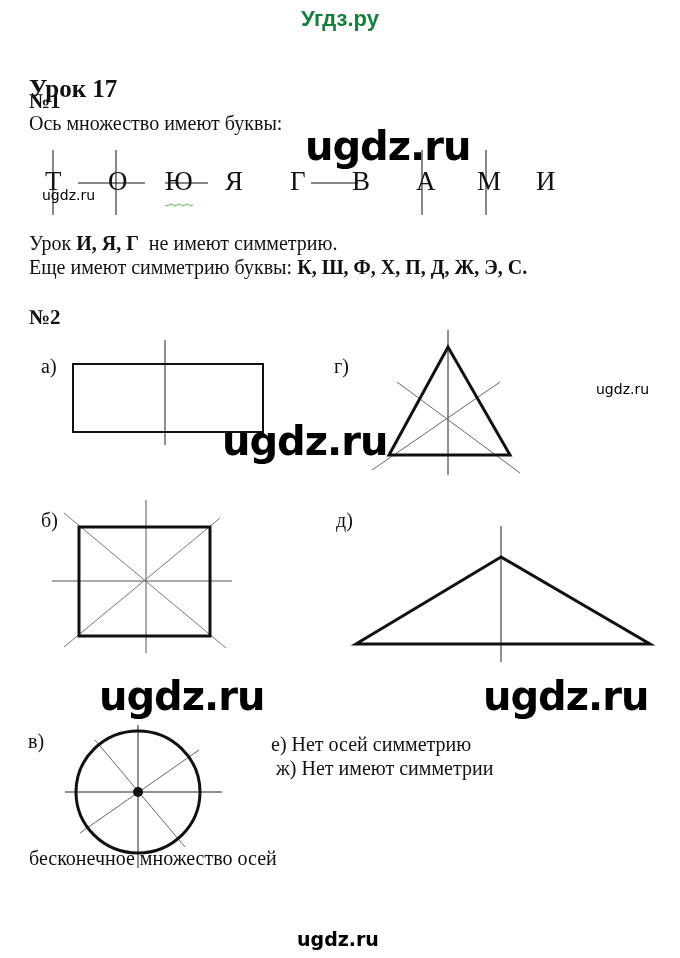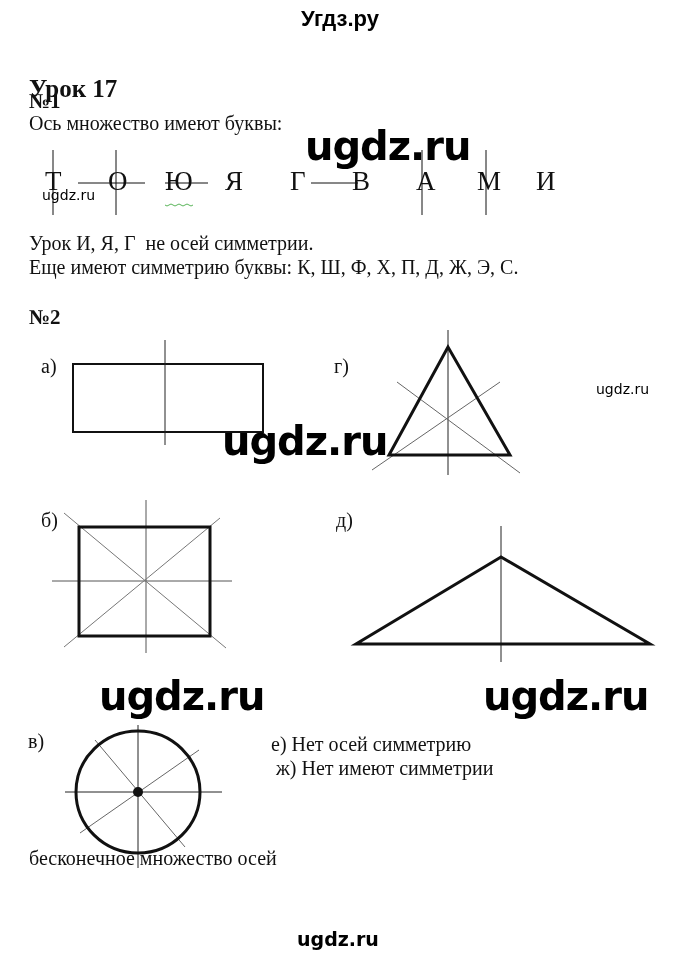--- a/index.html
+++ b/index.html
@@ -1,48 +1,48 @@
 <!DOCTYPE html>
 <html><head>
   <meta charset="utf-8">
   <style>
     html, body { margin: 0; padding: 0; background: #ffffff; }
     body { width: 680px; height: 958px; position: relative; overflow: hidden; font-family: "Liberation Serif", serif; color: #111; }
     .abs { position: absolute; }
-    .site-title { left: 0; right: 0; top: 6px; text-align: center; font-family: "Liberation Sans", sans-serif; font-weight: bold; font-size: 22px; color: #000000; }
+    .site-title { left: 0; right: 0; top: 6px; text-align: center; font-family: "Liberation Sans", sans-serif; font-weight: bold; font-size: 22px; color: #15803d; }
     .lesson { left: 29px; top: 51px; font-weight: bold; font-size: 25px; margin-top: 24px; }
     .num1 { left: 29px; top: 89px; font-weight: bold; font-size: 21px; }
     .line { left: 29px; font-size: 20px; white-space: nowrap; }
     .wm-big { font-family: "DejaVu Sans", sans-serif; font-weight: bold; font-size: 40px; color: #000; letter-spacing: -1px; }
     .wm-small { font-family: "DejaVu Sans", sans-serif; font-size: 14px; color: #000; }
     .letter { font-size: 27px; top: 166px; }
     .label { font-size: 20px; }
     svg { position: absolute; left: 0; top: 0; }
-    b { font-weight: normal; margin-top: 27px; }
+    b { font-weight: bold; margin-top: 27px; }
   </style>
 </head>
 <body>
 
 <div class="abs site-title">Угдз.ру</div>
 
 <div class="abs lesson">Урок 17</div>
 <div class="abs num1">№1</div>
 <div class="abs line" style="top:112px;">Ось множество имеют буквы:</div>
 
 <div class="abs letter" style="left:45px;">Т</div>
 <div class="abs letter" style="left:108px;">О</div>
 <div class="abs letter" style="left:165px;">Ю</div>
 <div class="abs letter" style="left:225px;">Я</div>
 <div class="abs letter" style="left:290px;">Г</div>
 <div class="abs letter" style="left:352px;">В</div>
 <div class="abs letter" style="left:416px;">А</div>
 <div class="abs letter" style="left:477px;">М</div>
 <div class="abs letter" style="left:536px;">И</div>
 
-<div class="abs line" style="top:232px;"><span>Урок </span><b>И, Я, Г</b><span style="white-space:pre;">  не осей симметрии.</span></div>
+<div class="abs line" style="top:232px;"><span>Урок </span><b>И, Я, Г</b><span style="white-space:pre;">  не имеют симметрию.</span></div>
 <div class="abs line" style="top:256px;"><span style="white-space:pre;">Еще имеют симметрию буквы: </span><b>К, Ш, Ф, Х, П, Д, Ж, Э, С.</b></div>
 
 <div class="abs num1" style="top:305px;">№2</div>
 
 <div class="abs label" style="left:41px; top:355px;">а)</div>
 <div class="abs label" style="left:334px; top:355px;">г)</div>
 <div class="abs label" style="left:41px; top:509px;">б)</div>
 <div class="abs label" style="left:336px; top:509px;">д)</div>
 <div class="abs label" style="left:28px; top:730px;">в)</div>
 

